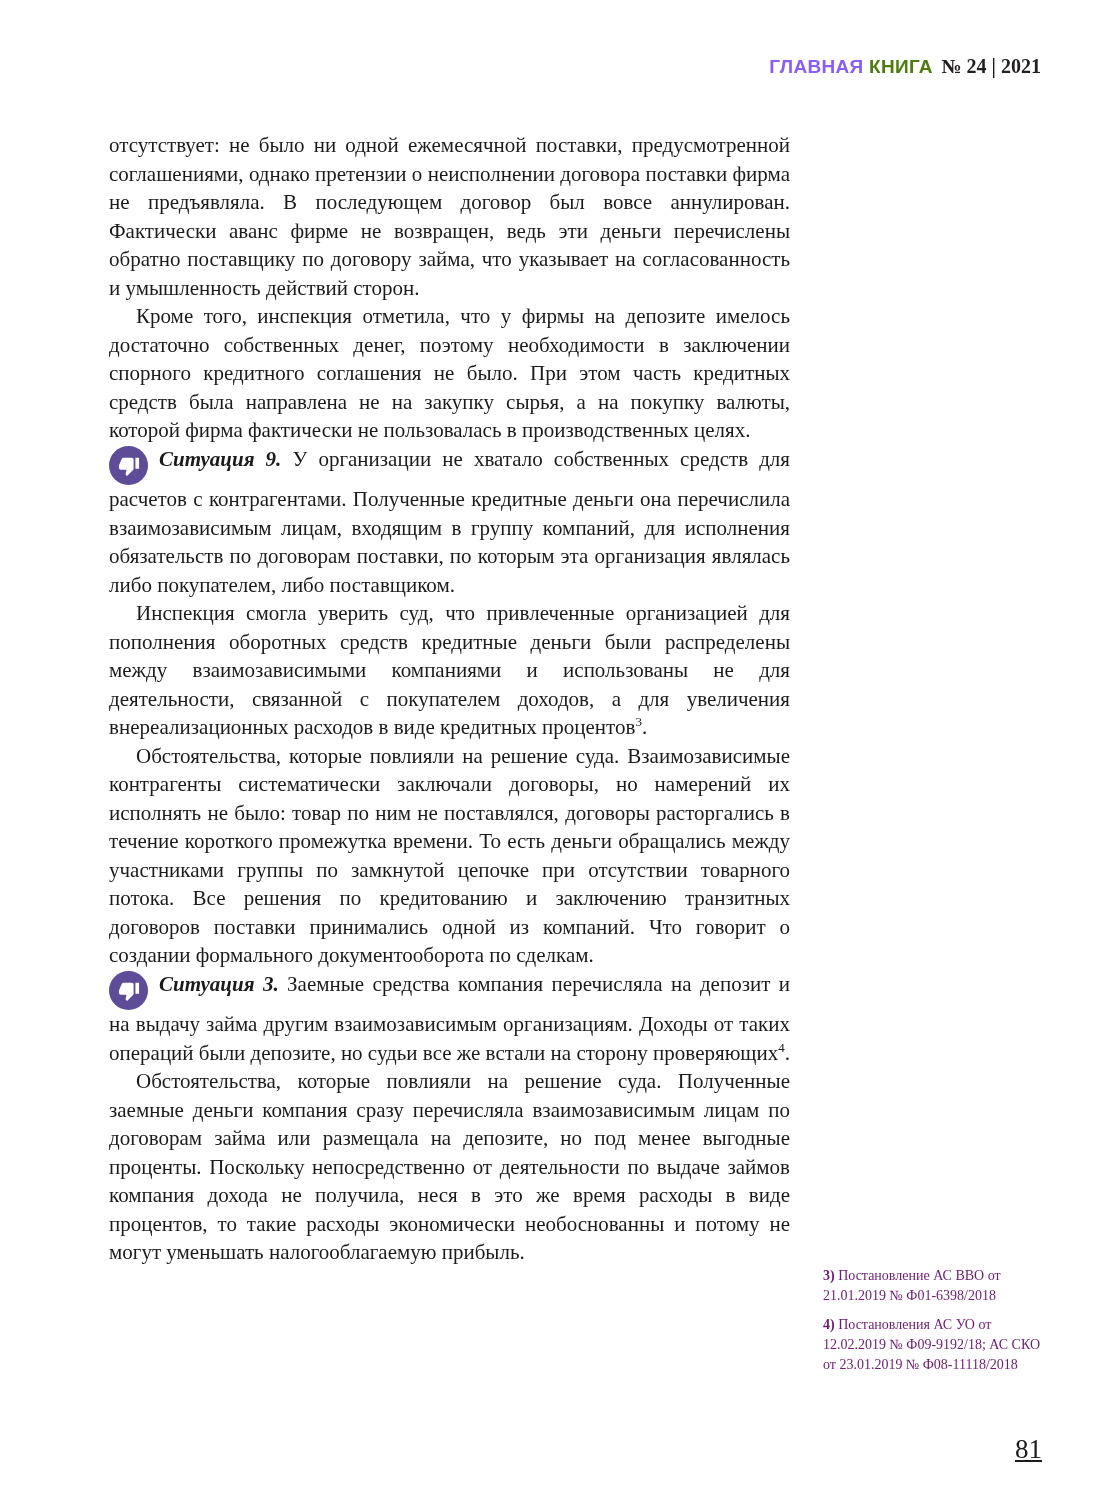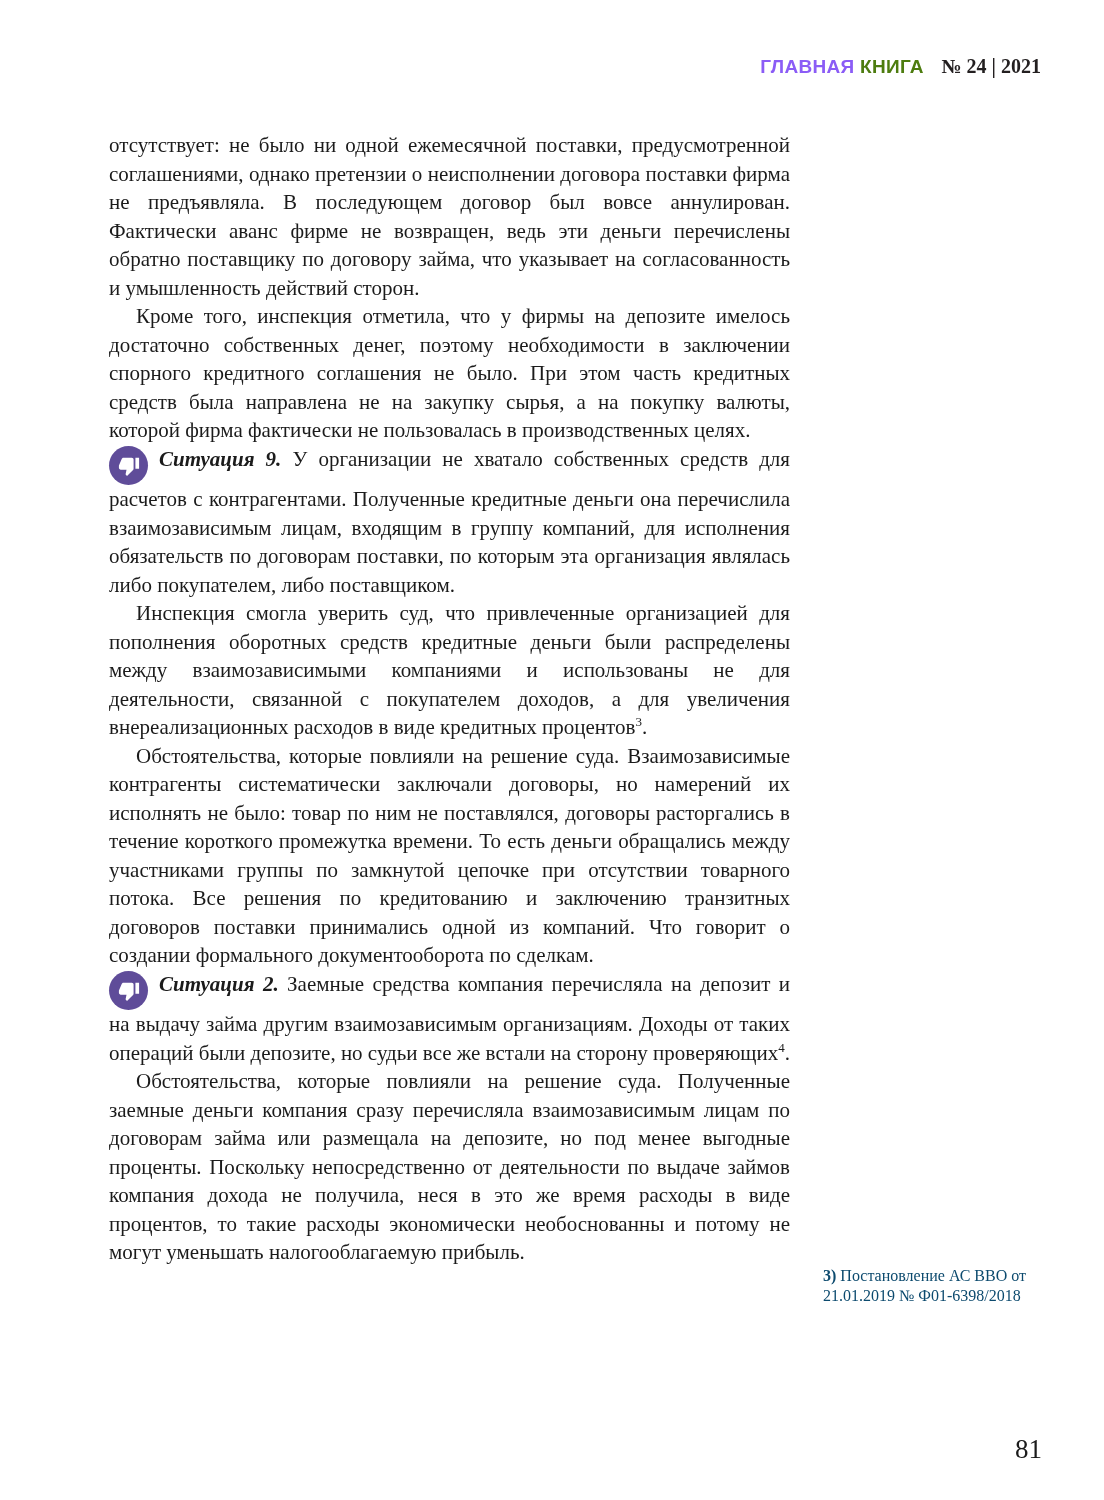--- a/index.html
+++ b/index.html
@@ -23,21 +23,21 @@
     white-space: nowrap;
     color: #231f20;
   }
   .page-header .brand-black { color: #8b5cf6; }
   .page-header .brand-purple { color: #4d7c0f; }
   .page-header .issue {
     font-family: "Liberation Serif", "DejaVu Serif", serif;
     font-weight: bold;
     font-size: 20px;
     letter-spacing: 0;
-    margin-left: 12px;
+    margin-left: 3px;
     color: #231f20;
   }
 
   
   .content {
     position: absolute;
     left: 109px; top: 131px;
     width: 681px;
   }
   .content p {
@@ -70,33 +70,34 @@
     vertical-align: -11px;
     margin-right: 11px;
   }
   .situation-icon svg { width: 22px; height: 22px; display: block; }
 
   
   .footnotes {
     position: absolute;
     left: 823px; top: 1266px;
     width: 228px;
-    font-size: 16px;
+    font-size: 14px;
     line-height: 20px;
-    color: #0c4a6e;
+    color: #701a75;
   }
   .footnote { margin: 0 0 9px 0; }
   .footnote-num { font-weight: bold; }
 
   
   .page-number {
     position: absolute;
     top: 1434px; right: 62px;
     font-size: 27px;
     color: #1b1b1b;
+    text-decoration: underline;
   }
 </style>
 </head>
 <body>
 
 <div class="page-header">
   <span class="brand-black">ГЛАВНАЯ</span>
   <span class="brand-purple">КНИГА</span>
   <span class="issue">№ 24 | 2021</span>
 </div>
@@ -117,24 +118,25 @@
 
   <p class="indent"><span>Инспекция смогла уверить суд, что привлеченные организацией для пополнения оборотных средств кредитные деньги были распределены между взаимозависимыми компаниями и использованы не для деятельности, связанной с покупателем доходов, а для увеличения внереализационных расходов в виде кредитных процентов</span><sup class="fn-ref">3</sup><span>.</span></p>
 
   <p class="indent"><span class="runin-lead">Обстоятельства, которые повлияли на решение суда. </span><span>Взаимозависимые контрагенты систематически заключали договоры, но намерений их исполнять не было: товар по ним не поставлялся, договоры расторгались в течение короткого промежутка времени. То есть деньги обращались между участниками группы по замкнутой цепочке при отсутствии товарного потока. Все решения по кредитованию и заключению транзитных договоров поставки принимались одной из компаний. Что говорит о создании формального документооборота по сделкам.</span></p>
 
   <p class="situation">
     <span class="situation-icon">
         <svg viewBox="0 0 24 24" fill="#ffffff">
           <path d="M15 3H6c-.83 0-1.54.5-1.84 1.22l-3.02 7.05c-.09.23-.14.47-.14.73v2c0 1.1.9 2 2 2h6.31l-.95 4.57-.03.32c0 .41.17.79.44 1.06L9.83 23l6.59-6.59c.36-.36.58-.86.58-1.41V5c0-1.1-.9-2-2-2zm4 0v12h4V3h-4z"></path>
         </svg>
-      </span><span class="situation-lead">Ситуация 2. </span><span>Заемные средства компания перечисляла на депозит и на выдачу займа другим взаимозависимым организациям. Доходы от таких операций были депозите, но судьи все же встали на сторону проверяющих</span><sup class="fn-ref">4</sup><span>.</span>
+      </span><span class="situation-lead">Ситуация 3. </span><span>Заемные средства компания перечисляла на депозит и на выдачу займа другим взаимозависимым организациям. Доходы от таких операций были депозите, но судьи все же встали на сторону проверяющих</span><sup class="fn-ref">4</sup><span>.</span>
   </p>
 
   <p class="indent"><span class="runin-lead">Обстоятельства, которые повлияли на решение суда. </span><span>Полученные заемные деньги компания сразу перечисляла взаимозависимым лицам по договорам займа или размещала на депозите, но под менее выгодные проценты. Поскольку непосредственно от деятельности по выдаче займов компания дохода не получила, неся в это же время расходы в виде процентов, то такие расходы экономически необоснованны и потому не могут уменьшать налогооблагаемую прибыль.</span></p>
 
 </div>
 
 <div class="footnotes">
   <p class="footnote"><span class="footnote-num">3)</span> <span>Постановление АС ВВО от 21.01.2019 № Ф01-6398/2018</span></p>
+  <p class="footnote"><span class="footnote-num">4)</span> <span>Постановления АС УО от 12.02.2019 № Ф09-9192/18; АС СКО от 23.01.2019 № Ф08-11118/2018</span></p>
 </div>
 
 <div class="page-number">81</div>
 
 </body></html>

